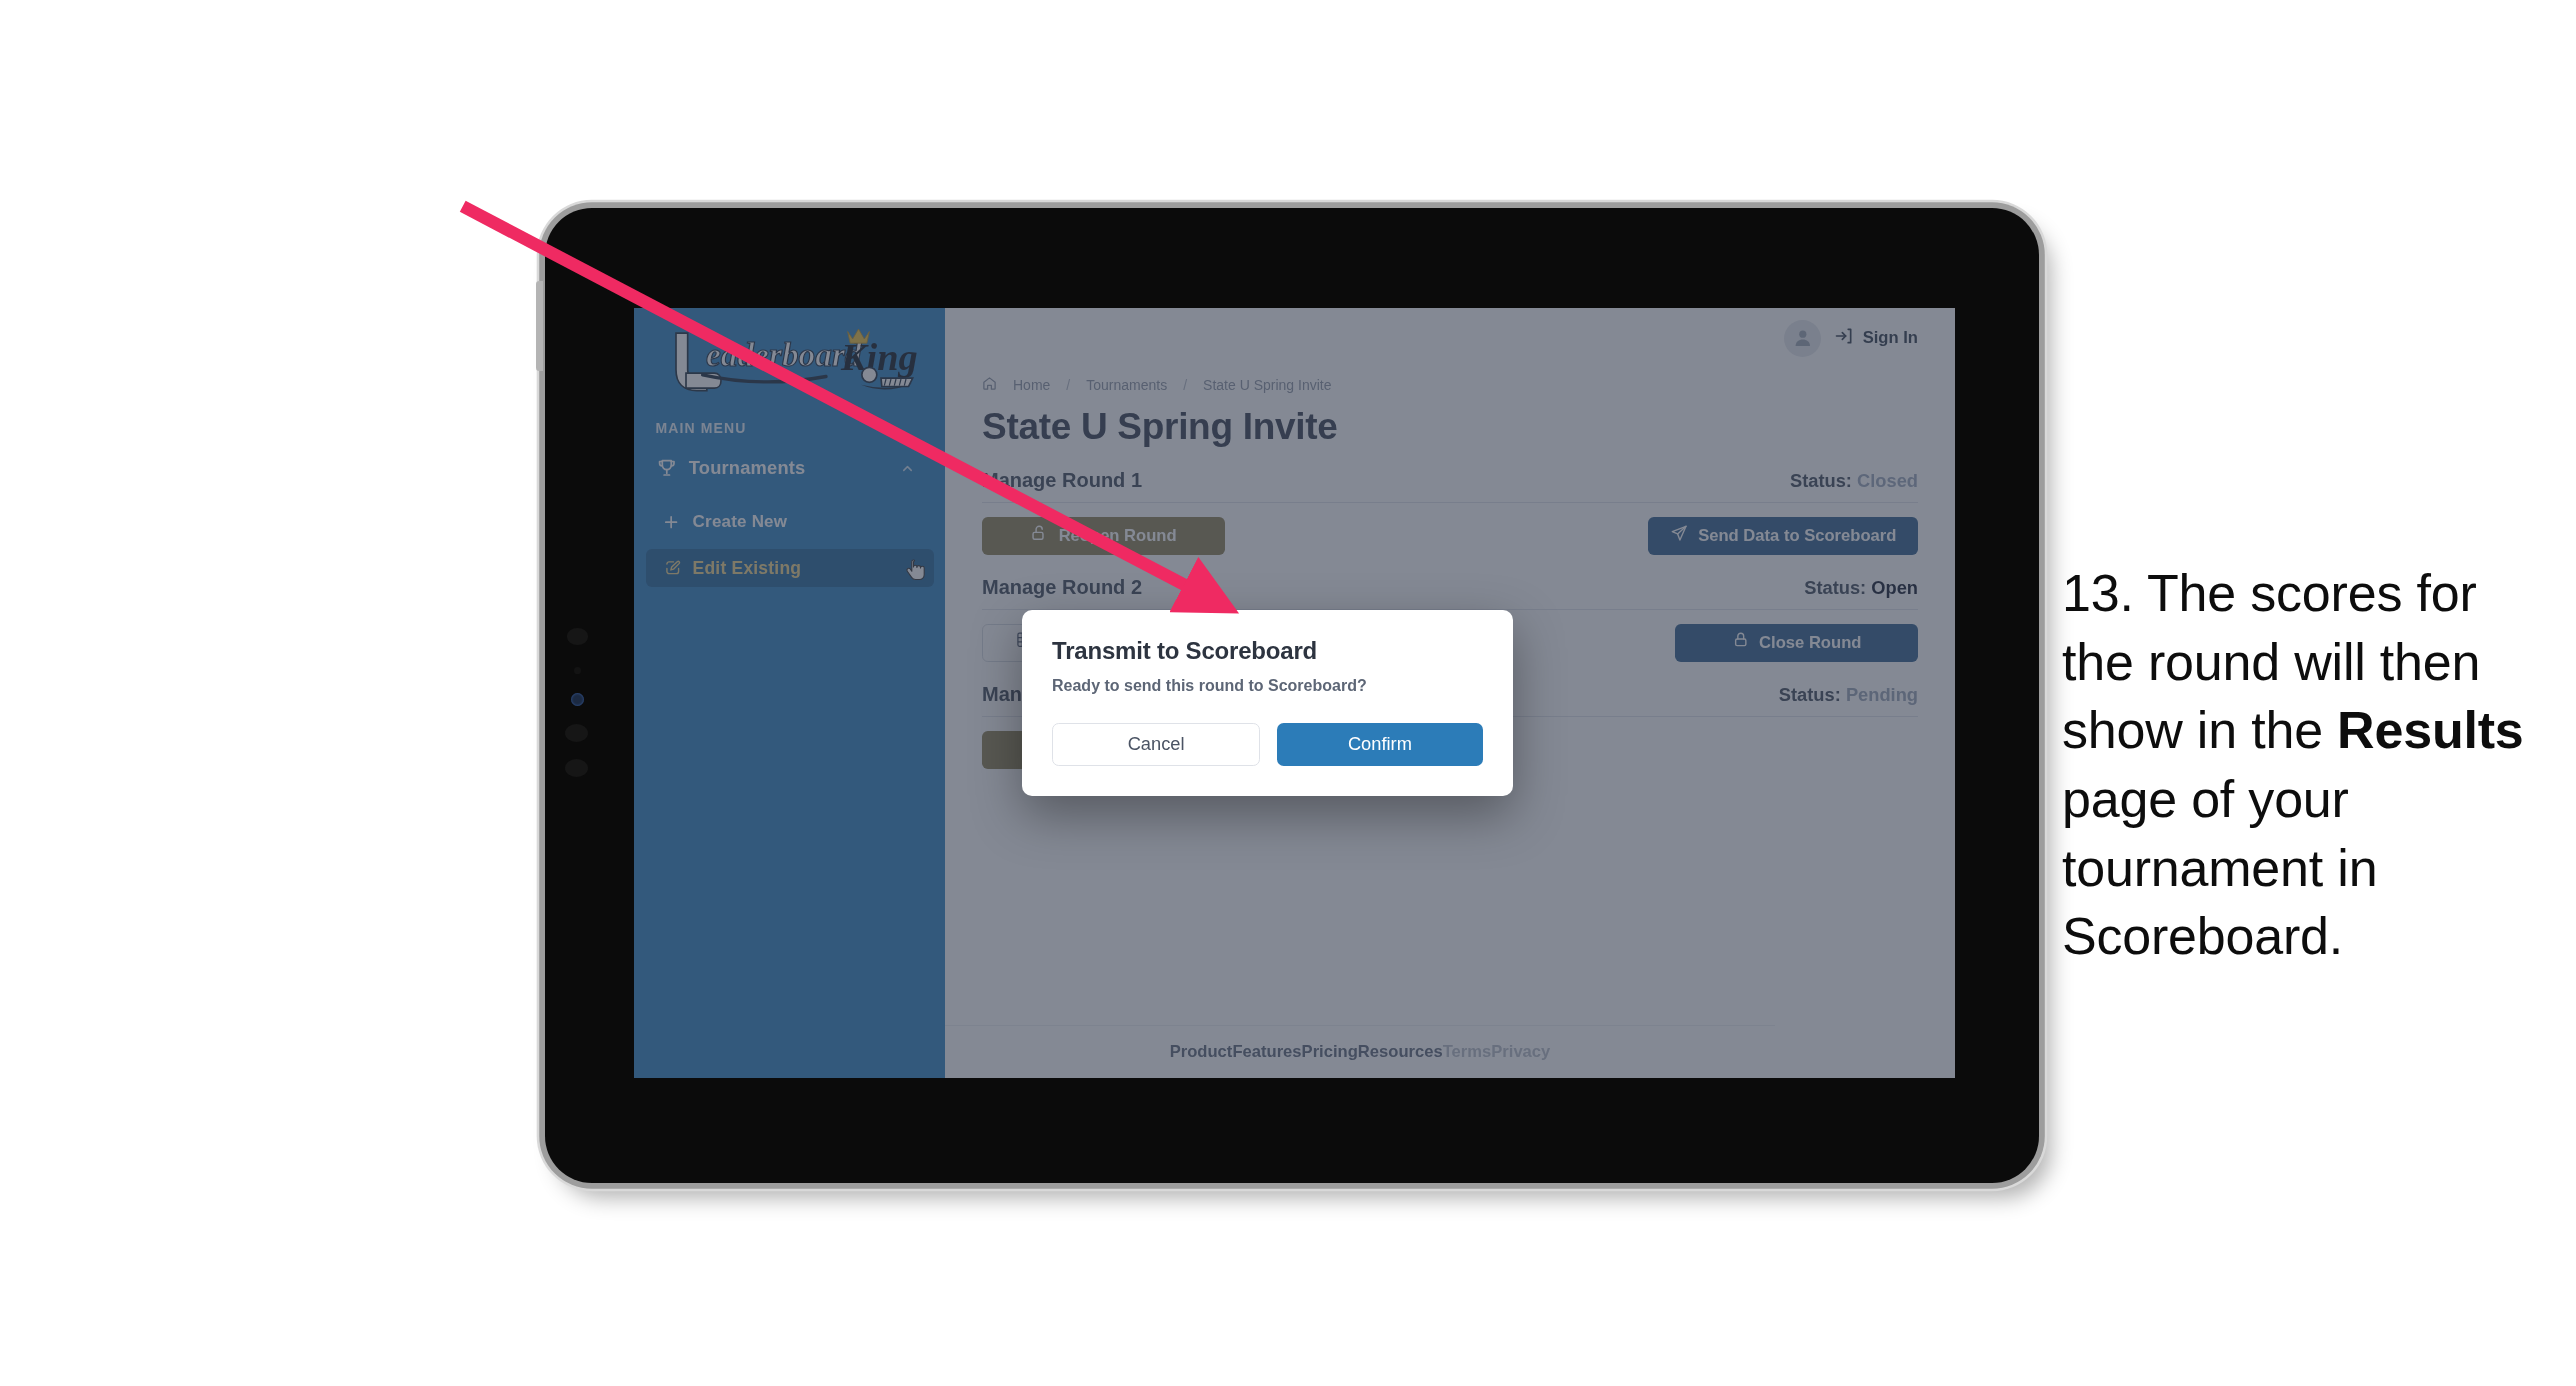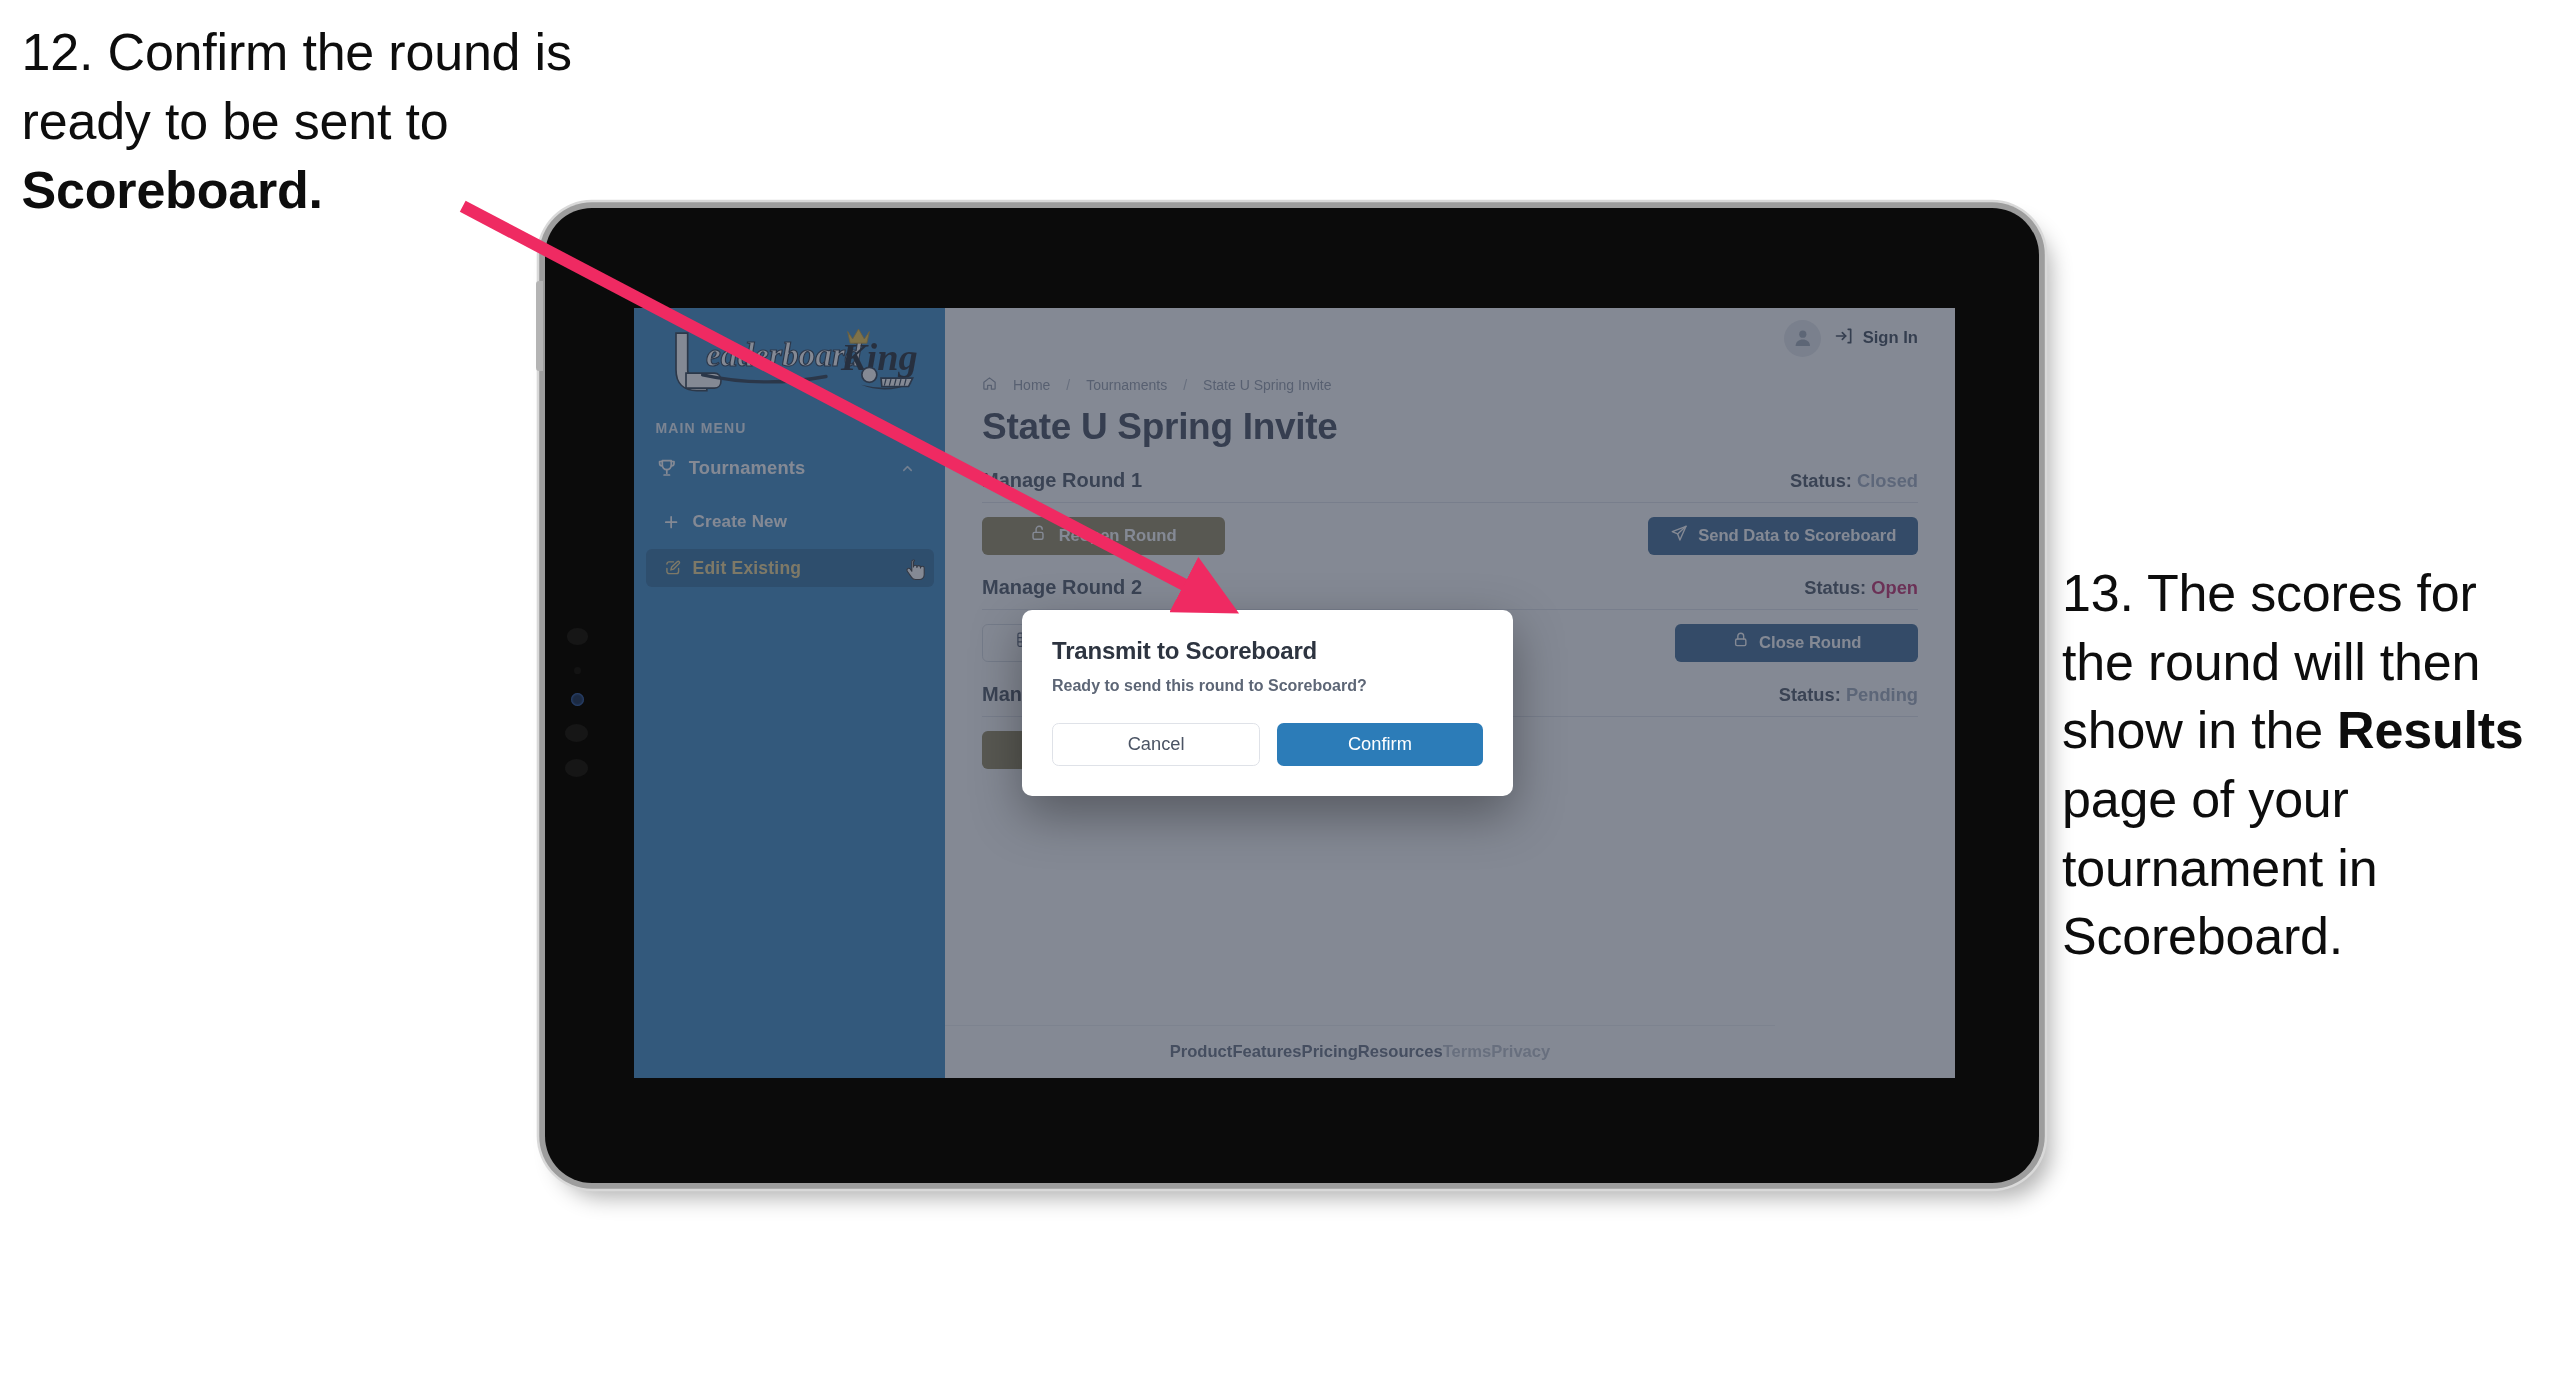--- a/index.html
+++ b/index.html
@@ -154,21 +154,20 @@
     font-size: 18.3px; font-weight:400; box-sizing:border-box;
   }
   #btn-cancel  { background:#ffffff; color:#4b5464; border:0.8px solid #dfe2e8; }
   #btn-confirm { background:#2c7cb8; color:#ffffff; }
 </style>
 </head>
 <body>
 
 <div id="stage">
 
-  <div id="caption-left" class="caption"><span>12. Confirm the round is ready to be sent to </span><b>Scoreboard.</b></div>
 
   <div id="caption-right" class="caption"><span>13. The scores for the round will then show in the </span><b>Results</b><span> page of your tournament in Scoreboard.</span></div>
 
   <div id="tablet">
     <div id="hw-side-btn"></div>
     <div id="hw-speaker-1" class="hw-dot"></div>
     <div id="hw-mic" class="hw-dot"></div>
     <div id="hw-camera" class="hw-dot"></div>
     <div id="hw-speaker-2" class="hw-dot"></div>
     <div id="hw-speaker-3" class="hw-dot"></div>
@@ -318,21 +317,21 @@
                 <span>Send Data to Scoreboard</span>
               </div>
             </div>
           </div>
 
           <div class="round-block">
             <div class="round-head">
               <div class="round-title">Manage Round 2</div>
               <div class="round-status">
                 <span>Status:</span>
-                <span style="color:#be185d">Open</span>
+                <span style="color:#0f172a">Open</span>
               </div>
             </div>
             <div class="round-rule"></div>
             <div class="round-actions">
               <div class="btn btn-ghost">
                 <span>
                   <svg width="17.5" height="17.5" viewBox="0 0 24 24" fill="none" stroke="#49546a" stroke-width="1.7">
                       <rect x="4" y="3" width="16" height="18" rx="2"></rect>
                       <path d="M4 9h16M4 15h16M10 3v18"></path>
                     </svg>

